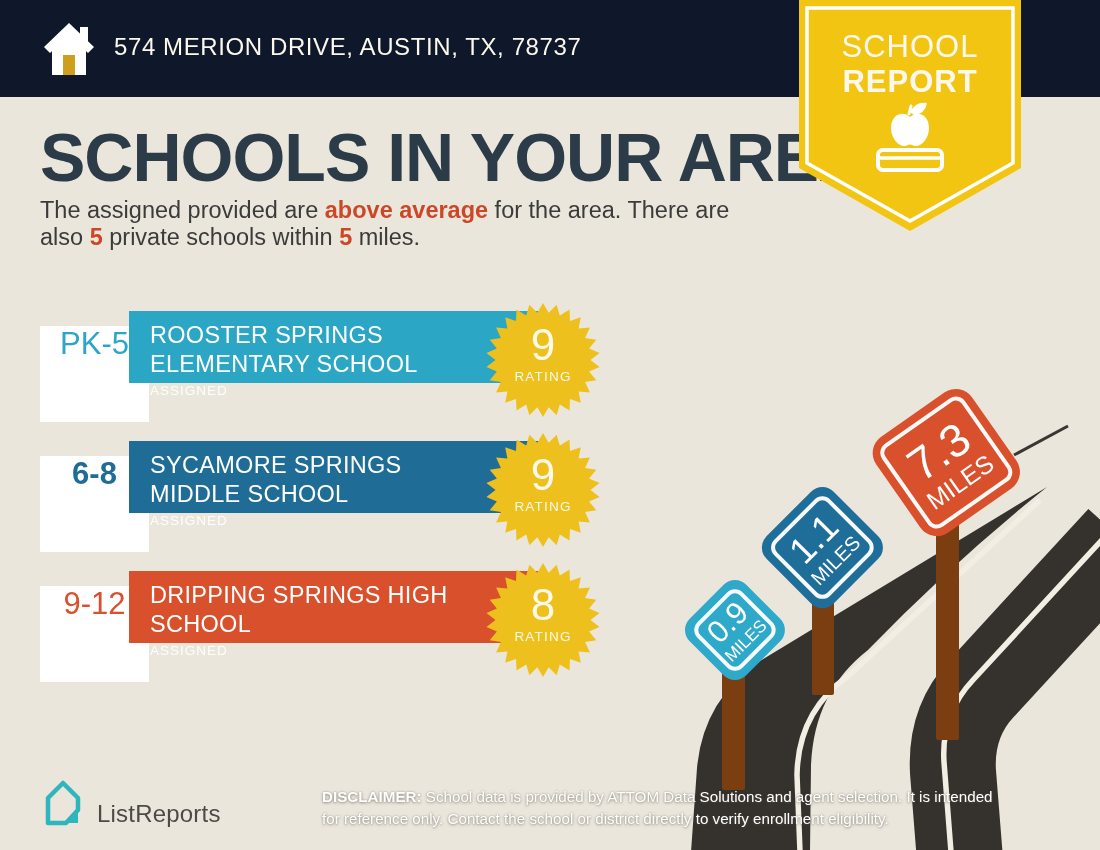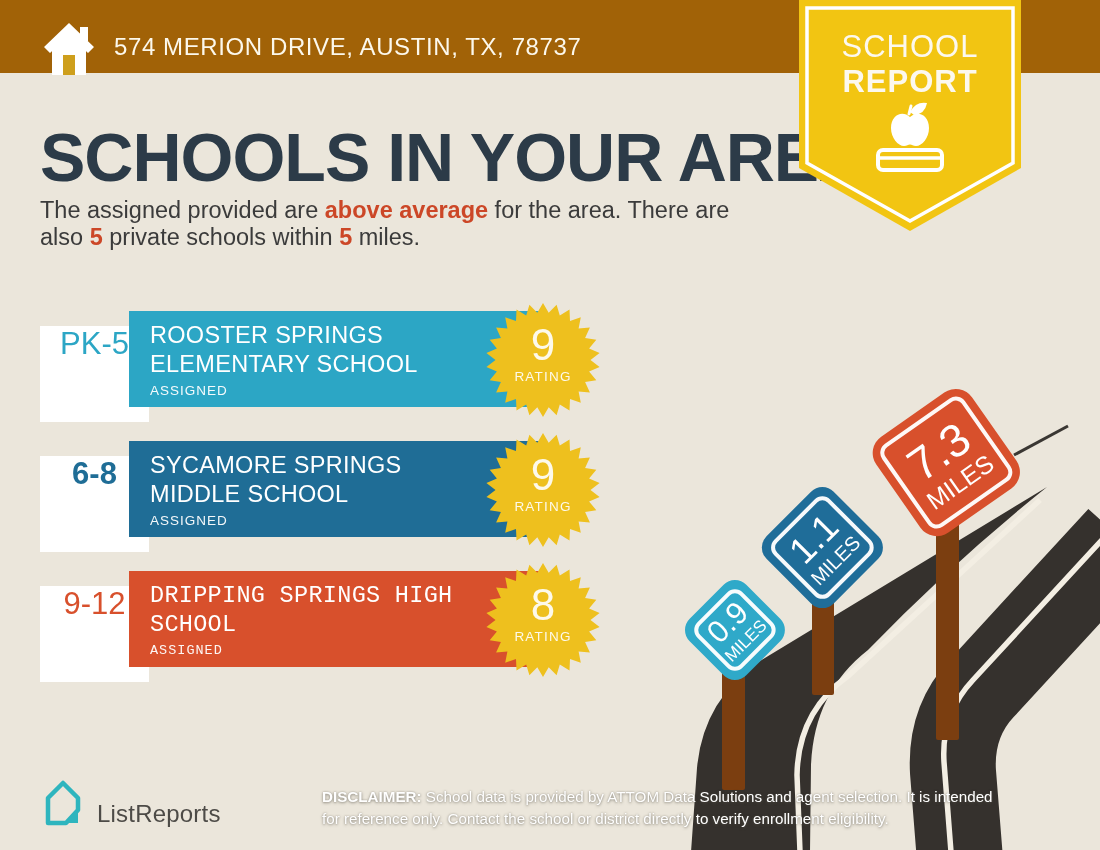--- a/index.html
+++ b/index.html
@@ -3,21 +3,21 @@
 <meta charset="utf-8">
 <style>
   * { margin:0; padding:0; box-sizing:border-box; }
   html,body { width:1100px; height:850px; }
   body { font-family:"Liberation Sans", sans-serif; }
   #page {
     position:relative; width:1100px; height:850px;
     background:#EBE6DB; overflow:hidden;
   }
   
-  .header-bar { position:absolute; left:0; top:0; width:1100px; height:73px; background:#a16207; }
+  .header-bar { position:absolute; left:0; top:0; width:1100px; height:97px; background:#0f172a; }
   .home-icon { position:absolute; left:42px; top:21px; }
   .address {
     position:absolute; left:114px; top:33px; font-size:24px; letter-spacing:.6px;
     color:#FCF8EC; font-weight:400;
   }
   
   .ribbon { position:absolute; left:799px; top:0; width:222px; height:236px; z-index:5; }
   .ribbon svg.shape { position:absolute; left:0; top:0; }
   .ribbon .line1 { position:absolute; top:29px; width:100%; text-align:center;
     font-size:31px; font-weight:400; color:#FCF8EE; letter-spacing:1px; }
@@ -35,21 +35,21 @@
   }
   .subtitle .hl { font-weight:700; color:#CC4727; }
   
   .card { position:absolute; left:40px; width:620px; height:96px; }
   .card .grade-box {
     position:absolute; left:0; top:15px; width:109px; height:96px; background:#FFFFFF;
     display:flex; align-items:flex-start; justify-content:center;
   }
   .card .grade { font-size:31px; font-weight:500; }
   .card .bar {
-    position:absolute; left:89px; top:0; width:412px; height:96px;
+    position:absolute; left:89px; top:0; width:412px; height:72px;
     padding:10px 0 0 21px; color:#FFFFFF;
   }
   .card .school-name { font-size:23.5px; line-height:29px; font-weight:400; letter-spacing:.3px; }
   .card .assigned { font-size:13.5px; letter-spacing:1px; margin-top:4px; opacity:.95; }
   .badge { position:absolute; left:446px; top:-8px; width:114px; height:114px; }
   .badge svg { position:absolute; left:0; top:0; }
   .badge .num {
     position:absolute; top:17px; width:100%; text-align:center;
     font-size:44px; font-weight:400; color:#FDF9EA;
   }
@@ -197,21 +197,21 @@
         </svg>
       <div class="num">9</div>
       <div class="lbl">RATING</div>
     </div>
   </div>
 
   <div class="card" style="top:571px">
     <div class="grade-box">
       <span class="grade" style="color: rgb(216, 80, 44);">9-12</span>
     </div>
-    <div class="bar" style="background: rgb(216, 80, 44); font-family: Liberation Mono, monospace;">
+    <div class="bar" style="background: rgb(216, 80, 44);">
       <div class="school-name"><span>DRIPPING SPRINGS HIGH</span><br><span>SCHOOL</span></div>
       <div class="assigned">ASSIGNED</div>
     </div>
     <div class="badge">
       <svg class="star" width="114" height="114" viewBox="0 0 114 114">
           <polygon points="57.0,0.0 62.7,9.8 70.6,1.7 73.8,12.6 83.5,6.5 84.0,17.9 94.8,14.3 92.6,25.5 103.9,24.6 99.1,34.9 110.3,36.8 103.1,45.6 113.6,50.1 104.5,57.0 113.6,63.9 103.1,68.4 110.3,77.2 99.1,79.1 103.9,89.4 92.6,88.5 94.8,99.7 84.0,96.1 83.5,107.5 73.8,101.4 70.6,112.3 62.7,104.2 57.0,114.0 51.3,104.2 43.4,112.3 40.2,101.4 30.5,107.5 30.0,96.1 19.2,99.7 21.4,88.5 10.1,89.4 14.9,79.1 3.7,77.2 10.9,68.4 0.4,63.9 9.5,57.0 0.4,50.1 10.9,45.6 3.7,36.8 14.9,34.9 10.1,24.6 21.4,25.5 19.2,14.3 30.0,17.9 30.5,6.5 40.2,12.6 43.4,1.7 51.3,9.8" fill="#EEC01E"></polygon>
         </svg>
       <div class="num">8</div>
       <div class="lbl">RATING</div>
     </div>

